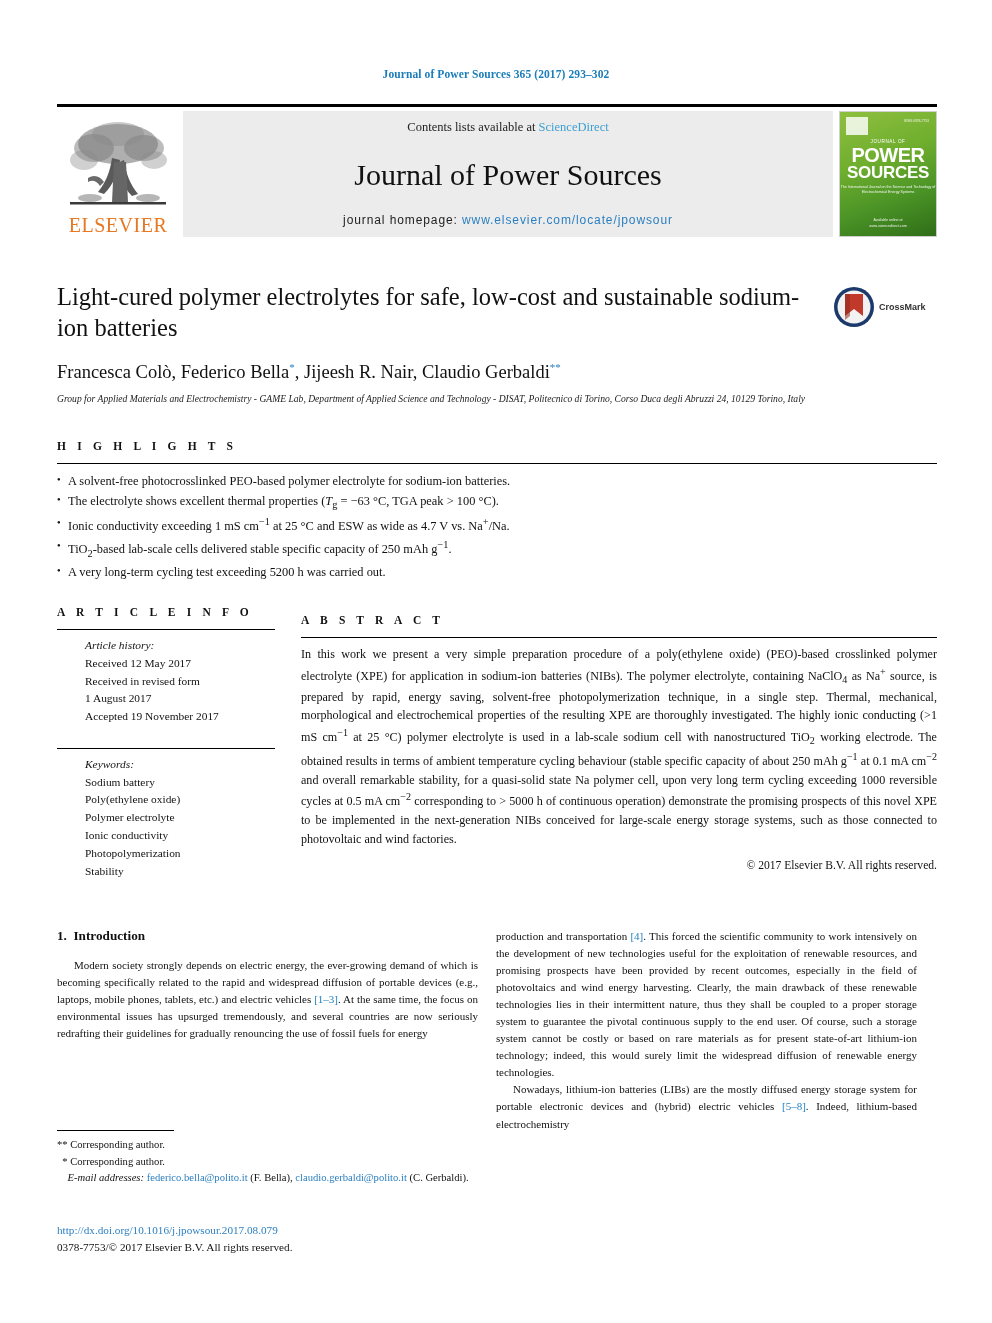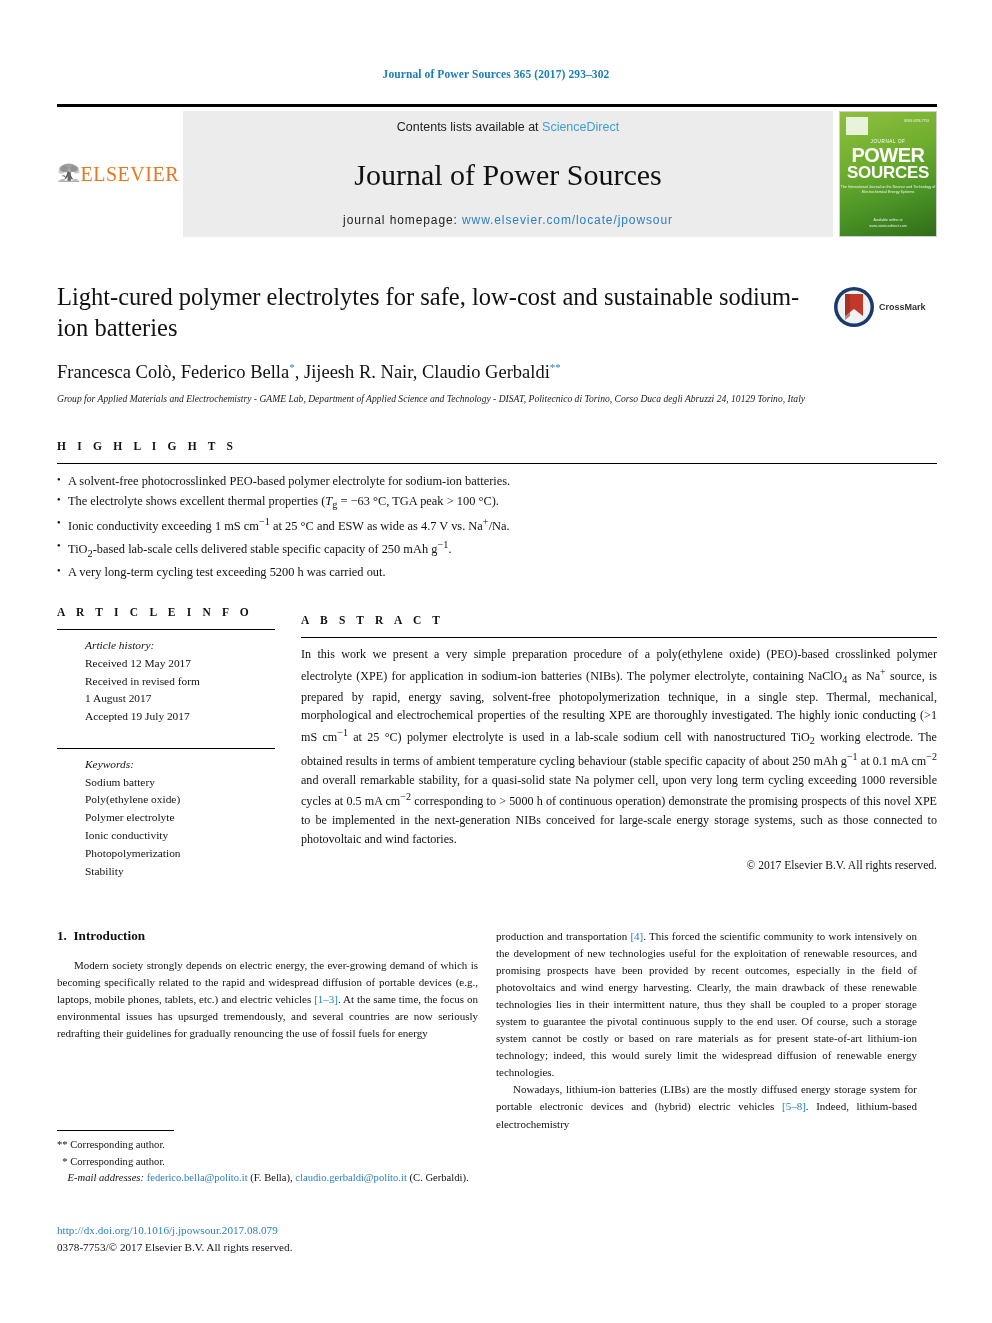--- a/index.html
+++ b/index.html
@@ -52,21 +52,21 @@
     height: 126px;
     display: flex;
     align-items: stretch;
   }
   .elsevier-logo {
     width: 122px;
     flex: 0 0 122px;
     position: relative;
     background: #fff;
     display: flex;
-    flex-direction: row;
+    flex-direction: column;
     justify-content: flex-end;
     align-items: center;
     padding-bottom: 2px;
     box-sizing: border-box;
   }
   .elsevier-tree {
     width: 108px;
     height: 96px;
   }
   .elsevier-word {
@@ -84,21 +84,21 @@
     display: flex;
     flex-direction: column;
     align-items: center;
     justify-content: space-between;
     padding: 9px 0 10px 0;
     box-sizing: border-box;
     margin-left: 4px;
     margin-right: 6px;
   }
   .contents-line {
-    font-family: Liberation Sans, sans-serif;
+    font-family: Liberation Serif, serif;
     font-size: 12.5px;
     color: #222;
   }
   .contents-line .sd {
     color: #3d9fd4;
   }
   .journal-name {
     font-family: "Liberation Serif", serif;
     font-size: 30px;
     color: #111;
@@ -472,21 +472,21 @@
 
     <div class="info-col">
       <div class="sec-head">A R T I C L E   I N F O</div>
       <div class="info-rule"></div>
       <div class="info-group">
         <span class="gt">Article history:</span>
         <div>
             <div>Received 12 May 2017</div>
             <div>Received in revised form</div>
             <div>1 August 2017</div>
-            <div>Accepted 19 July 2017</div>
+            <div>Accepted 19 November 2017</div>
           </div>
       </div>
       <div class="kw-rule"></div>
       <div class="info-group">
         <span class="gt">Keywords:</span>
         <div>
             <div>Sodium battery</div>
             <div>Poly(ethylene oxide)</div>
             <div>Polymer electrolyte</div>
             <div>Ionic conductivity</div>

